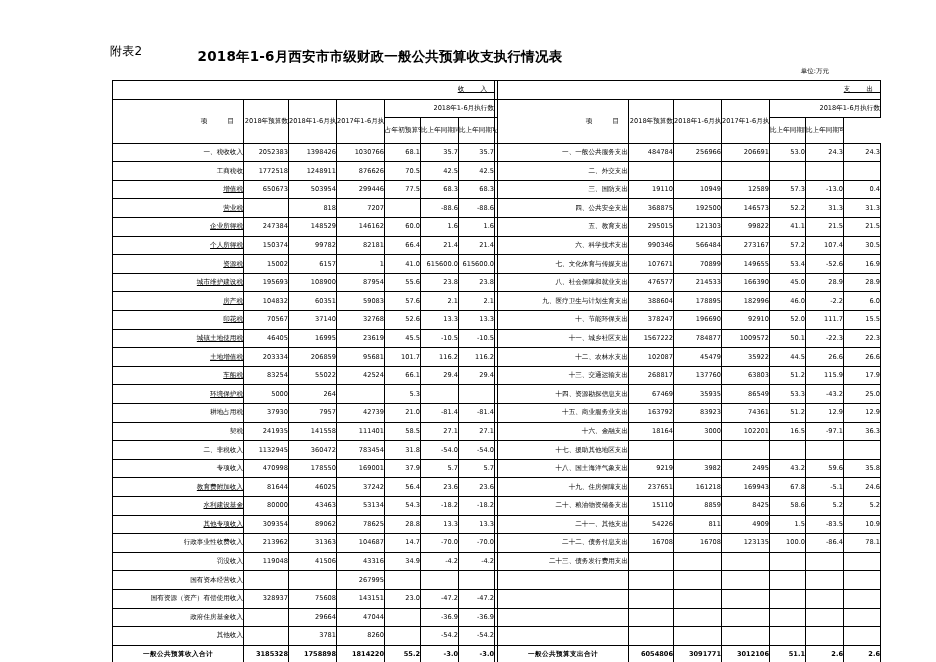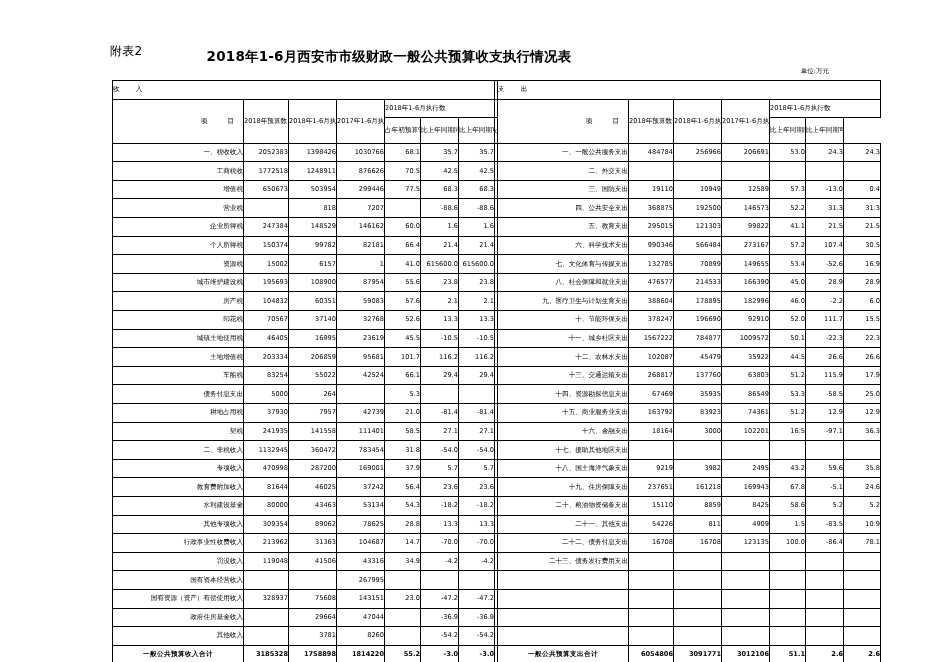--- a/index.html
+++ b/index.html
@@ -10,21 +10,21 @@
     color:#000;
     overflow:hidden;
   }
   .page{position:relative;width:936px;height:662px;}
 
   .attach-no{
     position:absolute;left:110px;top:43px;
     font-size:12px;letter-spacing:.3px;
   }
   .doc-title{
-    position:absolute;left:13px;top:48px;width:752px;
+    position:absolute;left:4px;top:48px;width:752px;
     text-align:center;
     font-size:13.5px;font-weight:bold;letter-spacing:.2px;
   }
   .unit-note{
     position:absolute;right:107px;top:67px;
     font-size:6.5px;
     text-align:center;
   }
 
   table.main{
@@ -38,27 +38,28 @@
     font-size:6.6px;
     font-weight:normal;
     padding:0;
     height:17.6px;
     line-height:1.05;
     vertical-align:middle;
     overflow:hidden;
     white-space:nowrap;
   }
   .side-head{
-    text-align:left;
+    text-align:right;
     font-size:8px;
     letter-spacing:7px;
     height:20px;
+    text-decoration:underline;
   }
   .colhead{
-    text-align:left;
+    text-align:right;
     font-size:6.2px;
     line-height:1.15;
     white-space:normal;
     word-break:keep-all;
   }
   .colhead.tall{height:35.5px;}
   .colhead.span{height:11px;}
   .colhead.sub{height:24.5px;}
   .itemhead{
     text-align:right;
@@ -71,21 +72,21 @@
     padding-left:3px;
     font-size:6.6px;
   }
   td.num{
     text-align:right;
     padding-right:4px;
     font-size:6.6px;
   }
   .lvl0{padding-left:3px;}
   .lvl1{padding-left:13px;}
-  .lvl2{padding-left:24px;}
+  .lvl2{padding-left:24px;text-decoration:underline;}
   tr.total td{font-weight:bold;}
   tr.total td.item{
     text-align:center;
     padding-left:0;
     letter-spacing:.4px;
   }
   td.divider{
     border-top:none;border-bottom:none;
     border-left:0.6px solid #000;border-right:0.6px solid #000;
     width:2px;
@@ -254,21 +255,21 @@
         <tr>
           <td class="item lvl2">资源税</td>
           <td class="num">15002</td>
           <td class="num">6157</td>
           <td class="num">1</td>
           <td class="num">41.0</td>
           <td class="num">615600.0</td>
           <td class="num">615600.0</td>
           <td class="divider"></td>
           <td class="item lvl0">七、文化体育与传媒支出</td>
-          <td class="num">132785</td>
+          <td class="num">107671</td>
           <td class="num">70899</td>
           <td class="num">149655</td>
           <td class="num">53.4</td>
           <td class="num">-52.6</td>
           <td class="num">16.9</td>
         </tr>
         <tr>
           <td class="item lvl2">城市维护建设税</td>
           <td class="num">195693</td>
           <td class="num">108900</td>
@@ -364,34 +365,34 @@
           <td class="divider"></td>
           <td class="item lvl0">十三、交通运输支出</td>
           <td class="num">268817</td>
           <td class="num">137760</td>
           <td class="num">63803</td>
           <td class="num">51.2</td>
           <td class="num">115.9</td>
           <td class="num">17.9</td>
         </tr>
         <tr>
-          <td class="item lvl2">债务付息支出</td>
+          <td class="item lvl2">环境保护税</td>
           <td class="num">5000</td>
           <td class="num">264</td>
           <td class="num"></td>
           <td class="num">5.3</td>
           <td class="num"></td>
           <td class="num"></td>
           <td class="divider"></td>
           <td class="item lvl0">十四、资源勘探信息支出</td>
           <td class="num">67469</td>
           <td class="num">35935</td>
           <td class="num">86549</td>
           <td class="num">53.3</td>
-          <td class="num">-58.5</td>
+          <td class="num">-43.2</td>
           <td class="num">25.0</td>
         </tr>
         <tr>
           <td class="item lvl1">耕地占用税</td>
           <td class="num">37930</td>
           <td class="num">7957</td>
           <td class="num">42739</td>
           <td class="num">21.0</td>
           <td class="num">-81.4</td>
           <td class="num">-81.4</td>
@@ -434,21 +435,21 @@
           <td class="num"></td>
           <td class="num"></td>
           <td class="num"></td>
           <td class="num"></td>
           <td class="num"></td>
           <td class="num"></td>
         </tr>
         <tr>
           <td class="item lvl1">专项收入</td>
           <td class="num">470998</td>
-          <td class="num">287200</td>
+          <td class="num">178550</td>
           <td class="num">169001</td>
           <td class="num">37.9</td>
           <td class="num">5.7</td>
           <td class="num">5.7</td>
           <td class="divider"></td>
           <td class="item lvl0">十八、国土海洋气象支出</td>
           <td class="num">9219</td>
           <td class="num">3982</td>
           <td class="num">2495</td>
           <td class="num">43.2</td>

